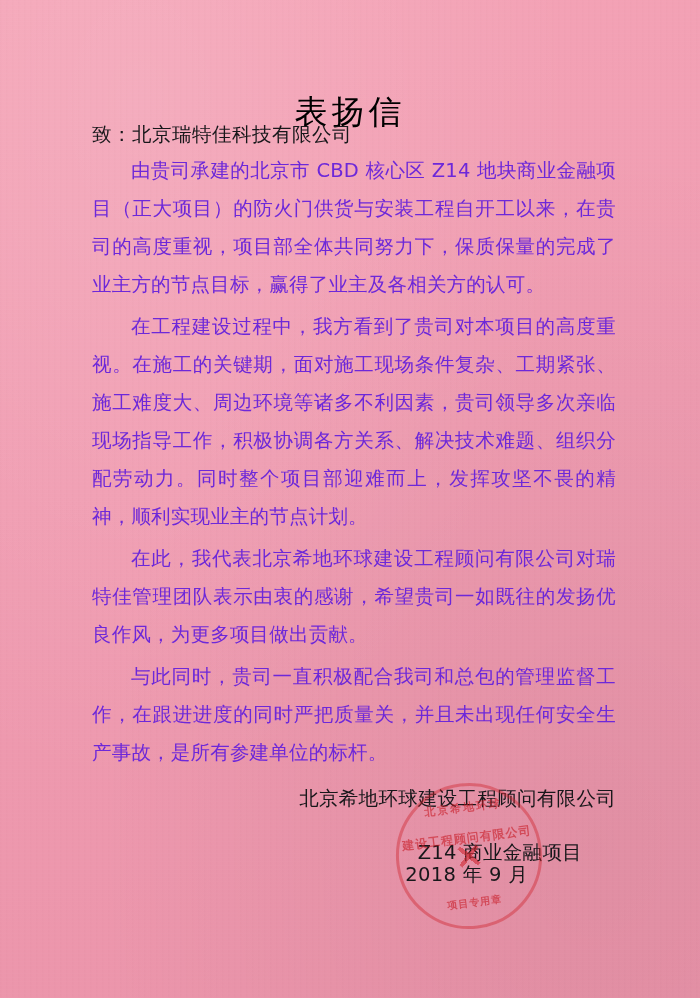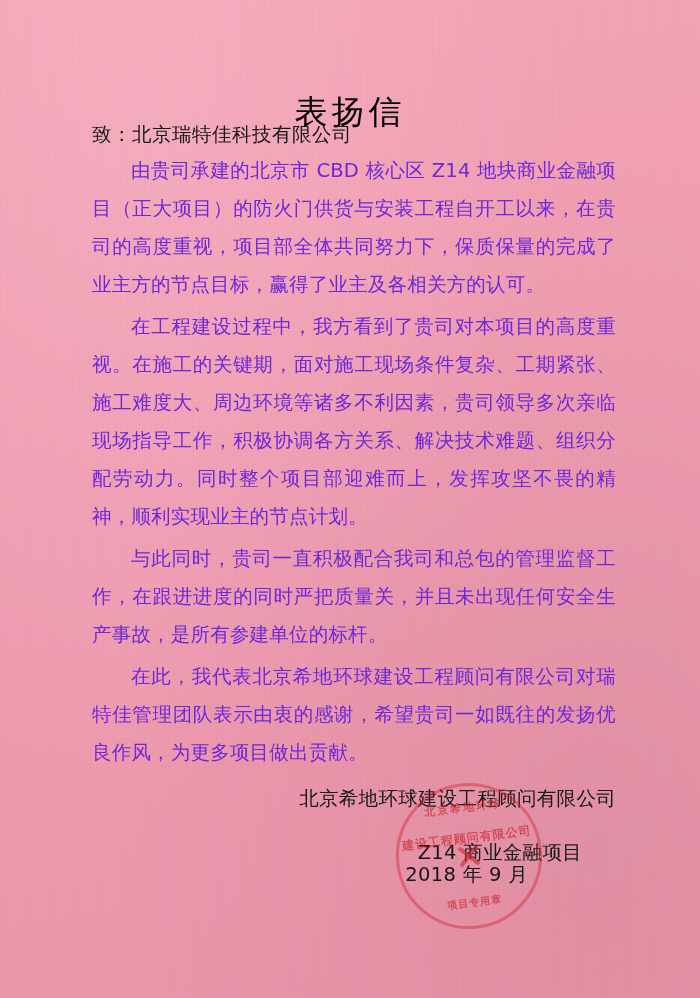--- a/index.html
+++ b/index.html
@@ -152,22 +152,22 @@
 
 <div class="sheet">
 
   <div class="doc-title">表扬信</div>
 
   <div class="salutation">致：北京瑞特佳科技有限公司</div>
 
   <div class="body-block">
     <p class="para">由贵司承建的北京市 CBD 核心区 Z14 地块商业金融项目（正大项目）的防火门供货与安装工程自开工以来，在贵司的高度重视，项目部全体共同努力下，保质保量的完成了业主方的节点目标，赢得了业主及各相关方的认可。</p>
     <p class="para">在工程建设过程中，我方看到了贵司对本项目的高度重视。在施工的关键期，面对施工现场条件复杂、工期紧张、施工难度大、周边环境等诸多不利因素，贵司领导多次亲临现场指导工作，积极协调各方关系、解决技术难题、组织分配劳动力。同时整个项目部迎难而上，发挥攻坚不畏的精神，顺利实现业主的节点计划。</p>
+    <p class="para">在此，我代表北京希地环球建设工程顾问有限公司对瑞特佳管理团队表示由衷的感谢，希望贵司一如既往的发扬优良作风，为更多项目做出贡献。</p>
     <p class="para">与此同时，贵司一直积极配合我司和总包的管理监督工作，在跟进进度的同时严把质量关，并且未出现任何安全生产事故，是所有参建单位的标杆。</p>
-    <p class="para">在此，我代表北京希地环球建设工程顾问有限公司对瑞特佳管理团队表示由衷的感谢，希望贵司一如既往的发扬优良作风，为更多项目做出贡献。</p>
   </div>
 
   <div class="signature sig-company">北京希地环球建设工程顾问有限公司</div>
   <div class="signature sig-project">Z14 商业金融项目</div>
   <div class="signature sig-date">2018 年 9 月</div>
 
   <div class="seal">
     <div class="seal-top">北京希地环球</div>
     <div class="seal-mid">建设工程顾问有限公司</div>
     <div class="seal-bottom">项目专用章</div>

